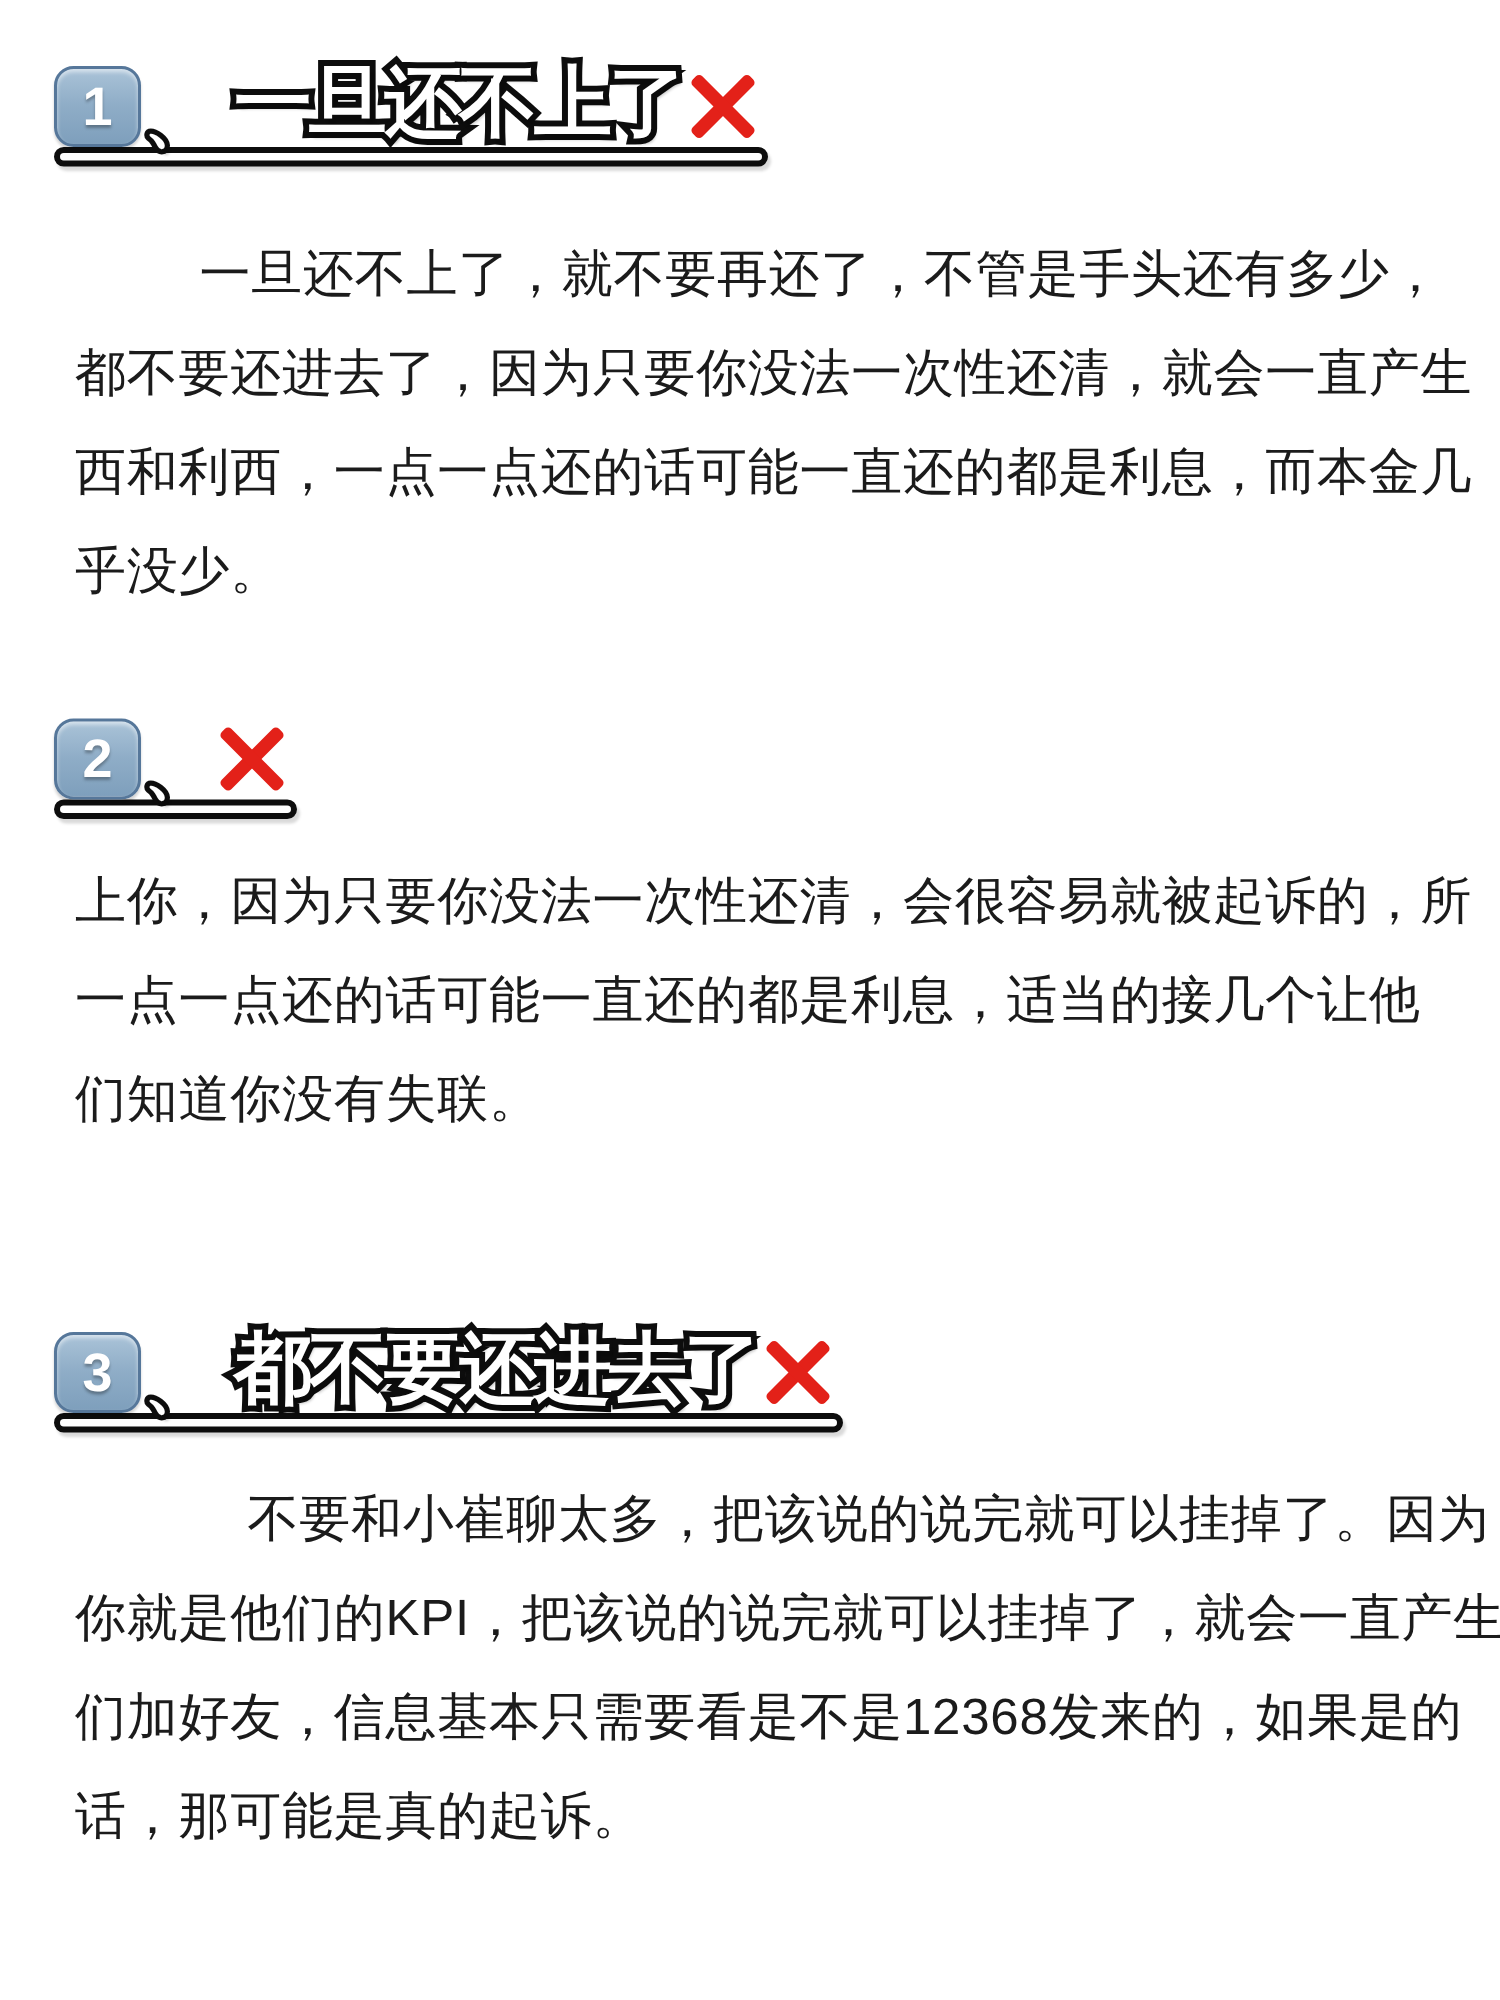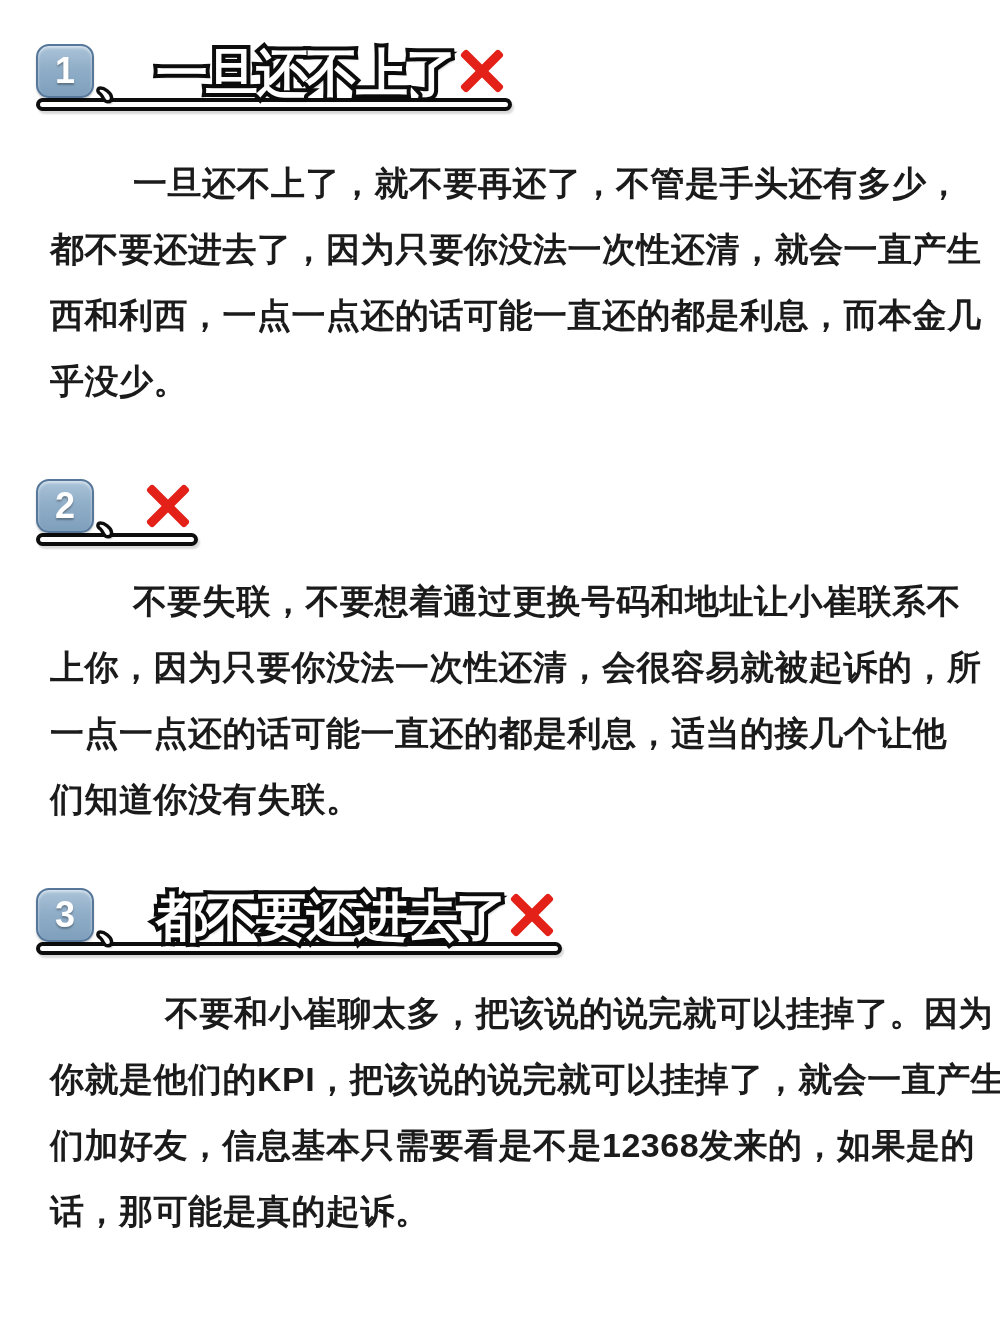--- a/index.html
+++ b/index.html
@@ -74,41 +74,42 @@
     font-weight: 900;
     letter-spacing: -2px;
     color: #ffffff;
     -webkit-text-stroke: 8px #0d0d0d;
     paint-order: stroke fill;
     text-shadow: 3px 4px 2px rgba(0,0,0,0.22);
     line-height: 1;
     margin-left: 14px;
     margin-bottom: 2px;
     white-space: nowrap;
+    font-family: Liberation Mono, monospace;
   }
   .cross {
     position: relative;
     z-index: 1;
     width: 48px;
     height: 48px;
     margin-left: 2px;
     margin-bottom: 6px;
     flex: 0 0 auto;
   }
 
   
   .para {
     position: absolute;
     left: 50px;
     width: 905px;
   }
   .para .line {
     white-space: nowrap;
     font-size: 34px;
-    font-weight: 700;
+    font-weight: 400;
     color: var(--body-text, #1b1b1b);
     line-height: 66px;
     letter-spacing: 0.5px;
   }
   .ind-a { padding-left: 83px; }
   .ind-b { padding-left: 115px; }
 
   .hd1 { top: 44px; }
   .p1  { top: 150px; }
   .hd2 { top: 479px; }
@@ -151,21 +152,20 @@
     <span class="hd-sep">、</span>
     <svg class="cross" viewBox="0 0 48 48">
       <g fill="var(--cross-red,#e32119)">
         <rect x="19.5" y="-3" width="9" height="54" rx="3" transform="rotate(45 24 24)"></rect>
         <rect x="19.5" y="-3" width="9" height="54" rx="3" transform="rotate(-45 24 24)"></rect>
       </g>
     </svg>
   </div>
 
   <div class="para p2">
-    <div class="line ind-a">不要失联，不要想着通过更换号码和地址让小崔联系不</div>
     <div class="line">上你，因为只要你没法一次性还清，会很容易就被起诉的，所</div>
     <div class="line">一点一点还的话可能一直还的都是利息，适当的接几个让他</div>
     <div class="line">们知道你没有失联。</div>
   </div>
 
   <div class="heading hd3">
     <div class="underline-bar"></div>
     <div class="keycap">
       <span>3</span>
     </div>

